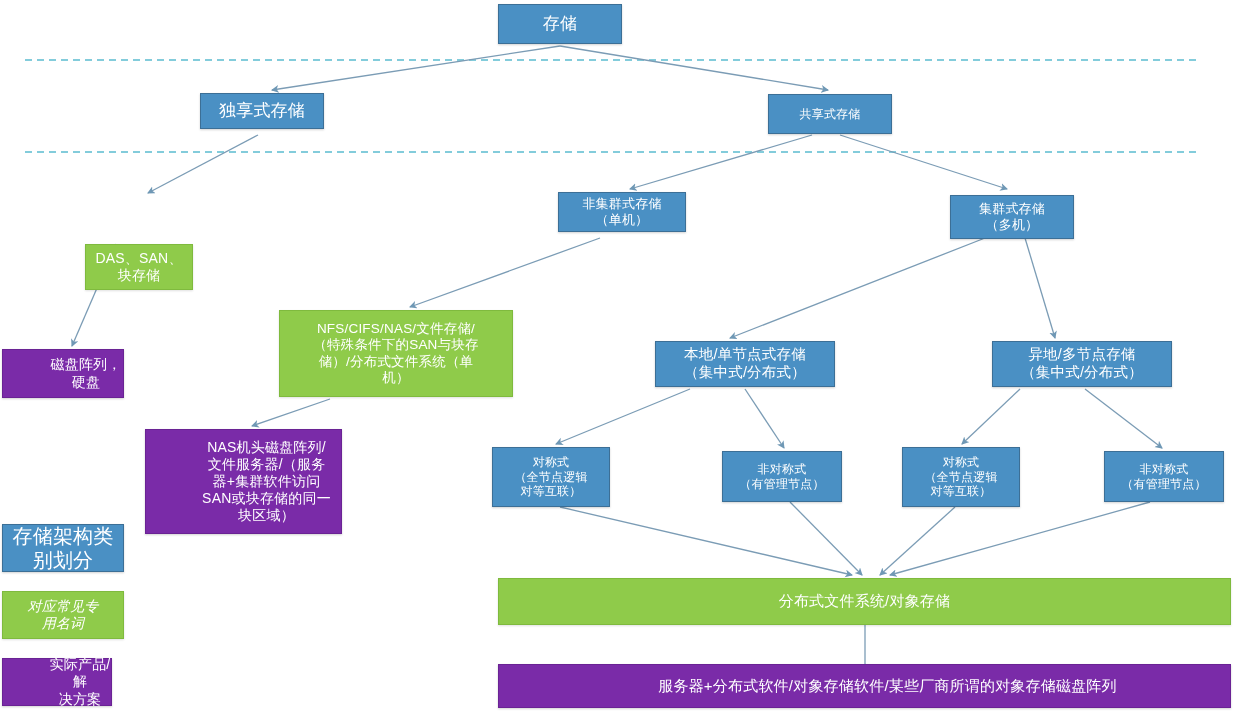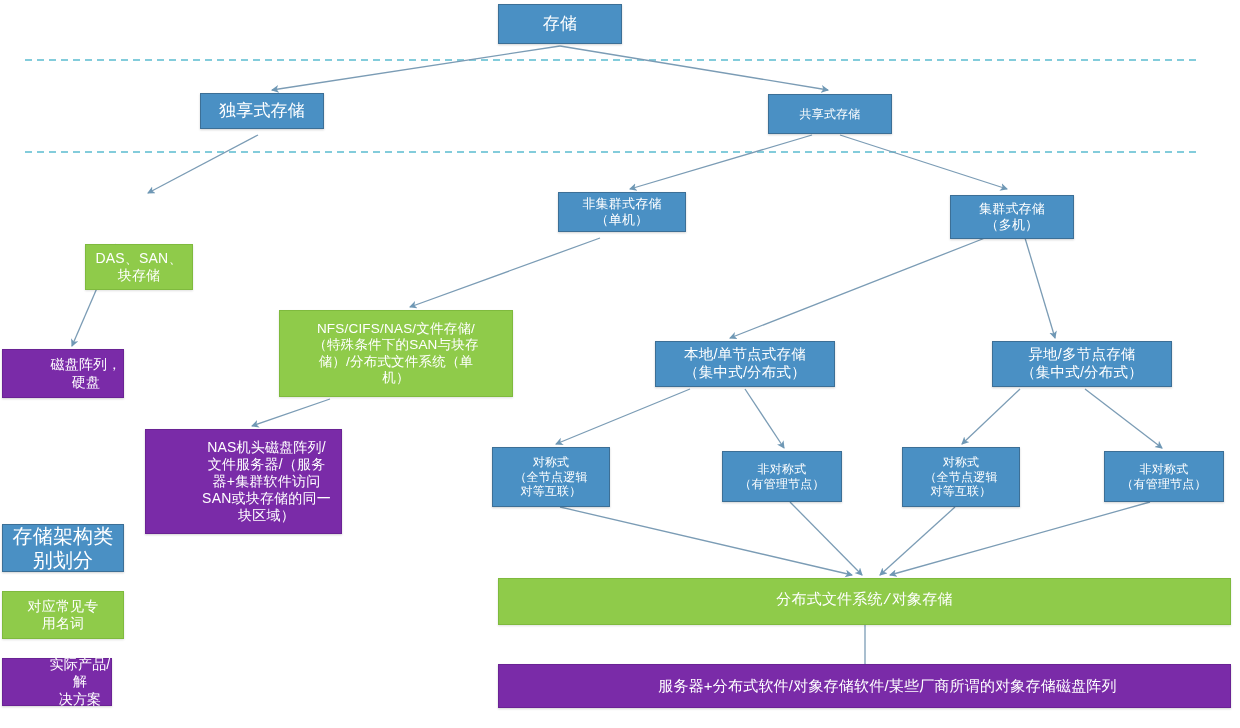--- a/index.html
+++ b/index.html
@@ -130,25 +130,25 @@
       <div class="node n-blue" style="left: 492px; top: 447px; width: 118px; height: 60px; font-size: 12px;">对称式
 （全节点逻辑
 对等互联）</div>
       <div class="node n-blue" style="left: 722px; top: 451px; width: 120px; height: 51px; font-size: 12px;">非对称式
 （有管理节点）</div>
       <div class="node n-blue" style="left: 902px; top: 447px; width: 118px; height: 60px; font-size: 12px;">对称式
 （全节点逻辑
 对等互联）</div>
       <div class="node n-blue" style="left: 1104px; top: 451px; width: 120px; height: 51px; font-size: 12px;">非对称式
 （有管理节点）</div>
-      <div class="node n-green" style="left: 498px; top: 578px; width: 733px; height: 47px; font-size: 15px; font-family: Liberation Mono, monospace;">分布式文件系统/对象存储</div>
+      <div class="node n-green" style="left: 498px; top: 578px; width: 733px; height: 47px; font-size: 15px;">分布式文件系统/对象存储</div>
       <div class="node n-purple" style="left: 498px; top: 664px; width: 733px; height: 44px; font-size: 15px;">服务器+分布式软件/对象存储软件/某些厂商所谓的对象存储磁盘阵列</div>
     </div>
   <div id="legend-layer">
       <div class="node n-blue" style="left: 2px; top: 524px; width: 122px; height: 48px; font-size: 20px;">存储架构类
 别划分</div>
-      <div class="node n-green" style="left: 2px; top: 591px; width: 122px; height: 48px; font-size: 14px;">对应常见专
+      <div class="node n-green" style="left: 2px; top: 591px; width: 122px; height: 48px; font-size: 14px; font-style: italic;">对应常见专
 用名词</div>
       <div class="node n-purple" style="left: 2px; top: 658px; width: 110px; height: 48px; font-size: 14px;">实际产品/解
 决方案</div>
     </div>
 
 </div>
 
 </body></html>

